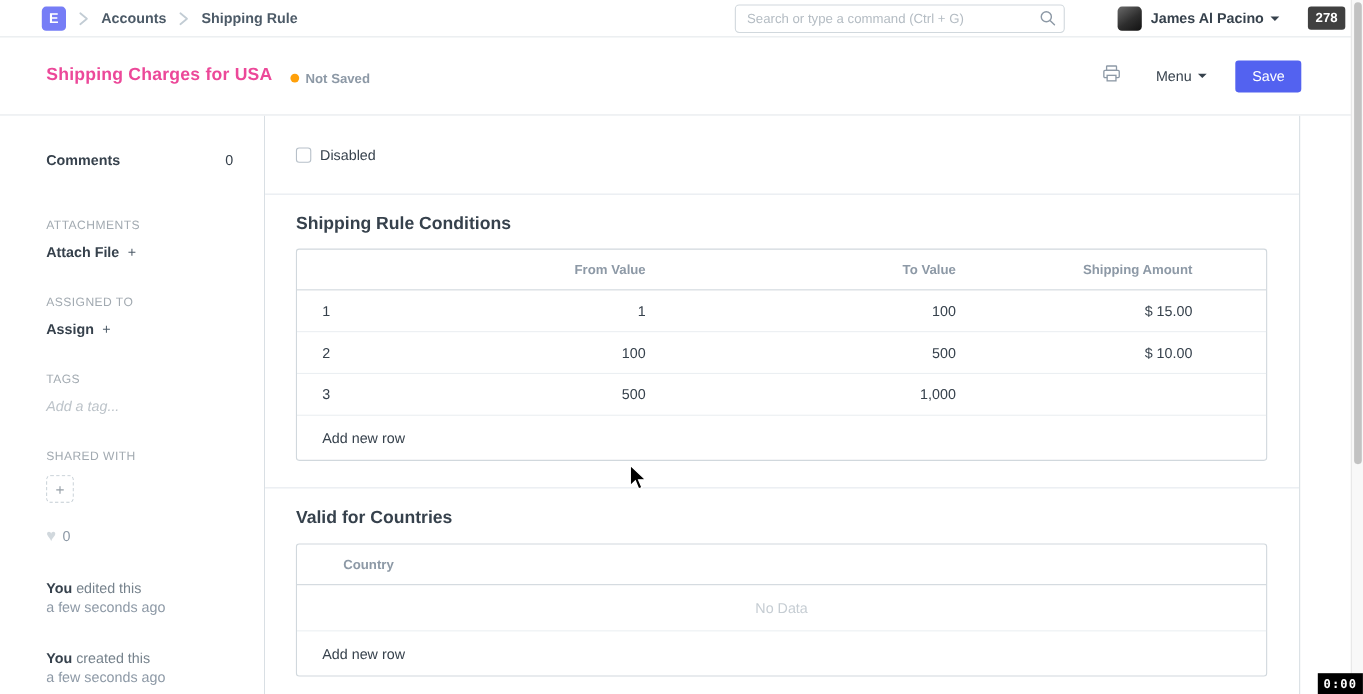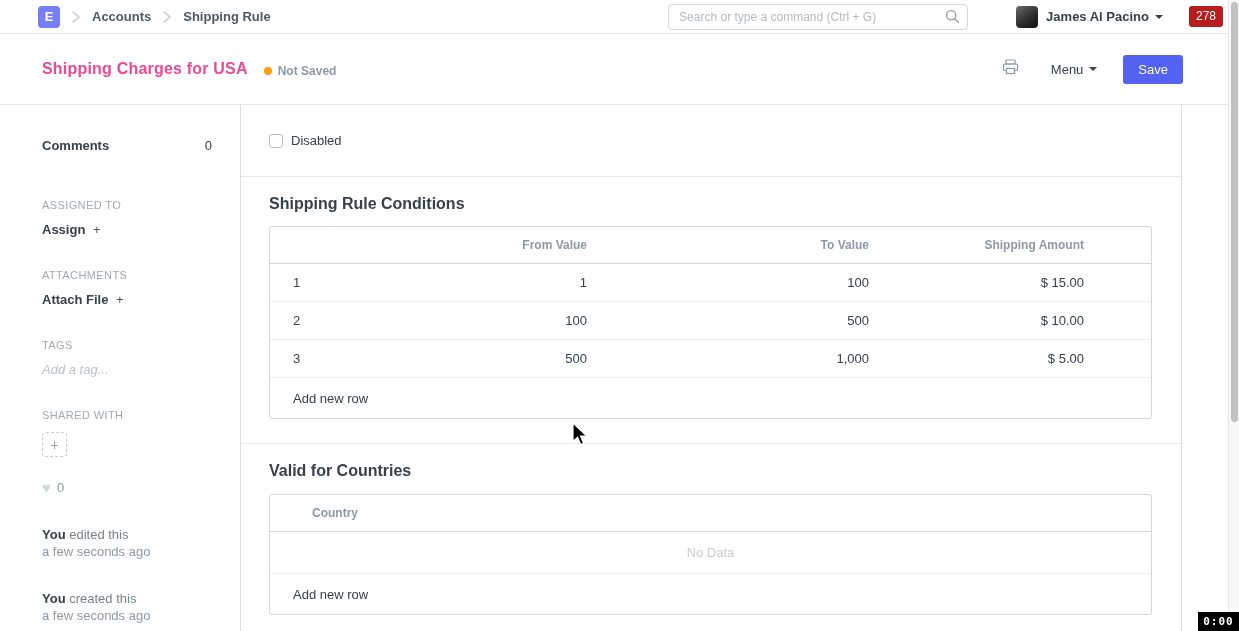--- a/index.html
+++ b/index.html
@@ -35,21 +35,21 @@
   .search-icon { position:absolute; right:8px; top:5px; }
   .avatar {
     width:22px; height:22px; border-radius:4px; flex:0 0 auto;
     background:linear-gradient(145deg,#6a6a6a 0%,#2e2e2e 55%,#111 100%);
     margin-right:8px; cursor:pointer;
   }
   .user-name { font-size:13px; font-weight:600; color:#36414c; cursor:pointer; display:flex; align-items:center; }
   .caret { display:inline-block; width:0; height:0; border-left:4px solid transparent;
     border-right:4px solid transparent; border-top:4px solid #36414c; margin-left:6px; }
   .notif-badge {
-    margin-left:26px; background:#b91c1c; color:#fff; font-size:12px; font-weight:normal;
+    margin-left:26px; background:#404040; color:#fff; font-size:12px; font-weight:bold;
     border-radius:3px; padding:3px 7px; line-height:1.2; cursor:pointer;
   }
 
   
   .page-head {
     height:71px; border-bottom:1px solid #e4e8eb; display:flex; align-items:center;
     padding:0 56px 0 42px; background:#fff; position:relative; z-index:4;
   }
   .page-title { font-size:16px; font-weight:700; color:#ec4899; letter-spacing:.2px; }
   .indicator { display:flex; align-items:center; margin-left:16px; margin-top:4px; }
@@ -208,31 +208,31 @@
 
   <div class="body-wrap">
 
     <div class="sidebar">
       <div class="sb-row sb-section" style="margin-bottom:46px;">
         <span class="sb-strong">Comments</span>
         <span class="sb-count">0</span>
       </div>
 
       <div class="sb-section">
+        <div class="sb-label">ATTACHMENTS</div>
+        <div class="sb-strong">
+          <span>Attach File</span>
+          <span class="sb-plus">+</span>
+        </div>
+      </div>
+
+      <div class="sb-section">
         <div class="sb-label">ASSIGNED TO</div>
         <div class="sb-strong">
           <span>Assign</span>
-          <span class="sb-plus">+</span>
-        </div>
-      </div>
-
-      <div class="sb-section">
-        <div class="sb-label">ATTACHMENTS</div>
-        <div class="sb-strong">
-          <span>Attach File</span>
           <span class="sb-plus">+</span>
         </div>
       </div>
 
       <div class="sb-section">
         <div class="sb-label">TAGS</div>
         <div class="sb-tag-placeholder">Add a tag...</div>
       </div>
 
       <div class="sb-section" style="margin-bottom:22px;">
@@ -290,21 +290,20 @@
             <span class="cell-idx">2</span>
             <span class="cell-num">100</span>
             <span class="cell-num">500</span>
             <span class="cell-num">$ 10.00</span>
             <span></span>
           </div>
           <div class="grid-row">
             <span class="cell-idx">3</span>
             <span class="cell-num">500</span>
             <span class="cell-num">1,000</span>
-            <span class="cell-num">$ 5.00</span>
             <span></span>
           </div>
           <div class="grid-footer">
             <span class="add-row">Add new row</span>
           </div>
         </div>
       </div>
 
       <div class="form-section">
         <div class="sec-title" style="padding-top:18px;">Valid for Countries</div>

